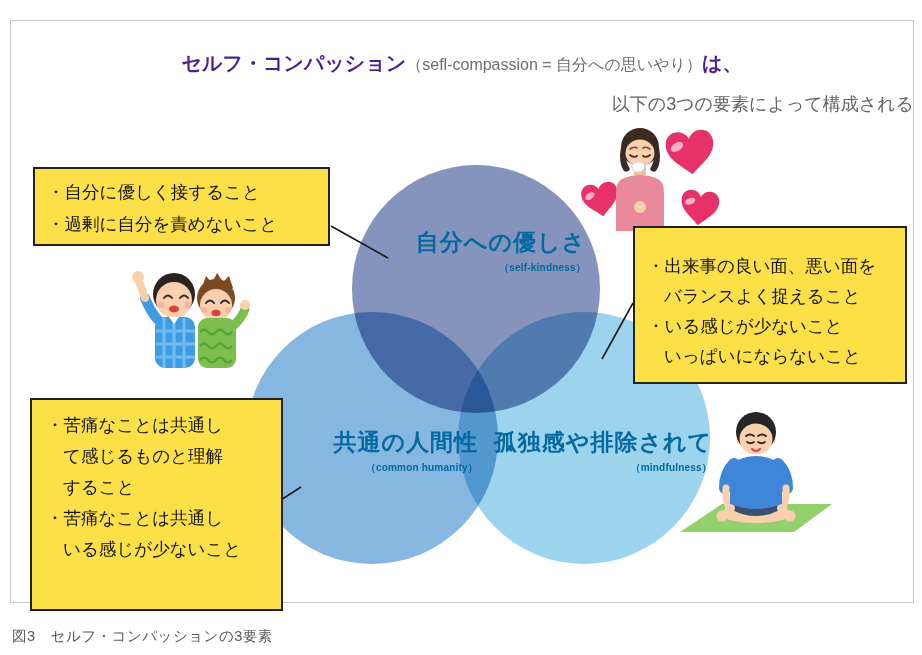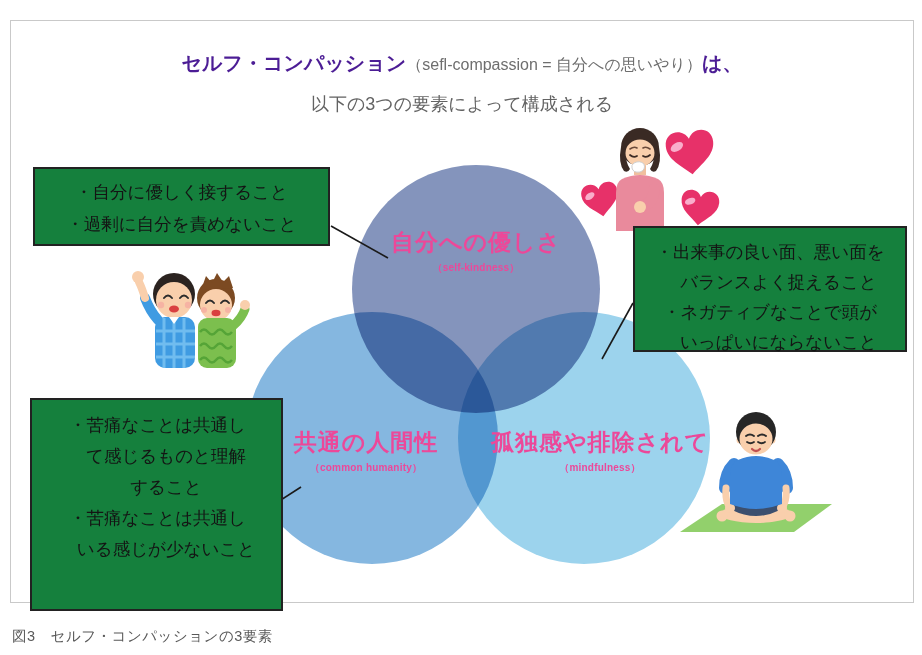--- a/index.html
+++ b/index.html
@@ -5,35 +5,35 @@
   * { margin:0; padding:0; box-sizing:border-box; }
   html,body { width:922px; height:655px; background:#fff; overflow:hidden; position:relative;
     font-family:"Liberation Sans","DejaVu Sans",sans-serif; }
   .abs { position:absolute; }
 
   .frame { left:10px; top:20px; width:904px; height:583px; border:1px solid #c9c9c9; background:#fff; }
 
   .title-wrap { left:10px; top:50px; width:904px; text-align:center; color:#4a4a4a; }
   .title-main, .title-suffix { font-size:20px; font-weight:700; color:#4c1d95; }
   .title-paren { font-size:16px; font-weight:400; color:#6e6e6e; }
-  .title-line2 { left:10px; top:92px; width:904px; text-align:center; font-size:18px; color:#636363; }
+  .title-line2 { left:10px; top:92px; width:904px; text-align:right; font-size:18px; color:#636363; }
 
   svg { display:block; }
   .venn-svg { left:0; top:0; isolation:isolate; pointer-events:none; }
 
-  .circle-label { text-align:center; color:#ec4899; pointer-events:none; }
+  .circle-label { text-align:right; color:#0369a1; pointer-events:none; }
   .circle-label .main { font-size:23px; font-weight:700; letter-spacing:1px; }
   .circle-label .sub  { font-size:10px; font-weight:700; margin-top:3px; letter-spacing:0.2px; }
 
-  .note-box { background:#15803d; border:2px solid #222; color:#141414; font-size:17.5px;text-align:center; }
+  .note-box { background:#fde047; border:2px solid #222; color:#141414; font-size:17.5px; }
   .note-line { white-space:nowrap; }
   .note-line.cont { padding-left:17px; }
   .box1 { left:33px;  top:167px; width:297px; height:79px;  padding:7px 12px; }
   .box1 .note-line { line-height:32px; }
-  .box2 { left:633px; top:226px; width:274px; height:126px; padding:9px 12px; }
+  .box2 { left:633px; top:226px; width:274px; height:158px; padding:23px 12px; }
   .box2 .note-line { line-height:30px; }
   .box3 { left:30px;  top:398px; width:253px; height:213px; padding:10px 12px 10px 14px; }
   .box3 .note-line { line-height:31px; }
 
   .caption { left:12px; top:627px; font-size:14.5px; color:#595959; font-weight:500; letter-spacing:0.5px; }
 </style>
 </head>
 <body>
 
 <div class="abs frame"></div>
@@ -164,21 +164,21 @@
   <div class="sub">（mindfulness）</div>
 </div>
 
 <div class="abs note-box box1">
   <div class="note-line">・自分に優しく接すること</div>
   <div class="note-line">・過剰に自分を責めないこと</div>
 </div>
 <div class="abs note-box box2">
   <div class="note-line">・出来事の良い面、悪い面を</div>
   <div class="note-line cont">バランスよく捉えること</div>
-  <div class="note-line">・ネガティブなことで頭が</div>
+  <div class="note-line">・いる感じが少ないこと</div>
   <div class="note-line cont">いっぱいにならないこと</div>
 </div>
 <div class="abs note-box box3">
   <div class="note-line">・苦痛なことは共通し</div>
   <div class="note-line cont">て感じるものと理解</div>
   <div class="note-line cont">すること</div>
   <div class="note-line">・苦痛なことは共通し</div>
   <div class="note-line cont">いる感じが少ないこと</div>
 </div>
 

